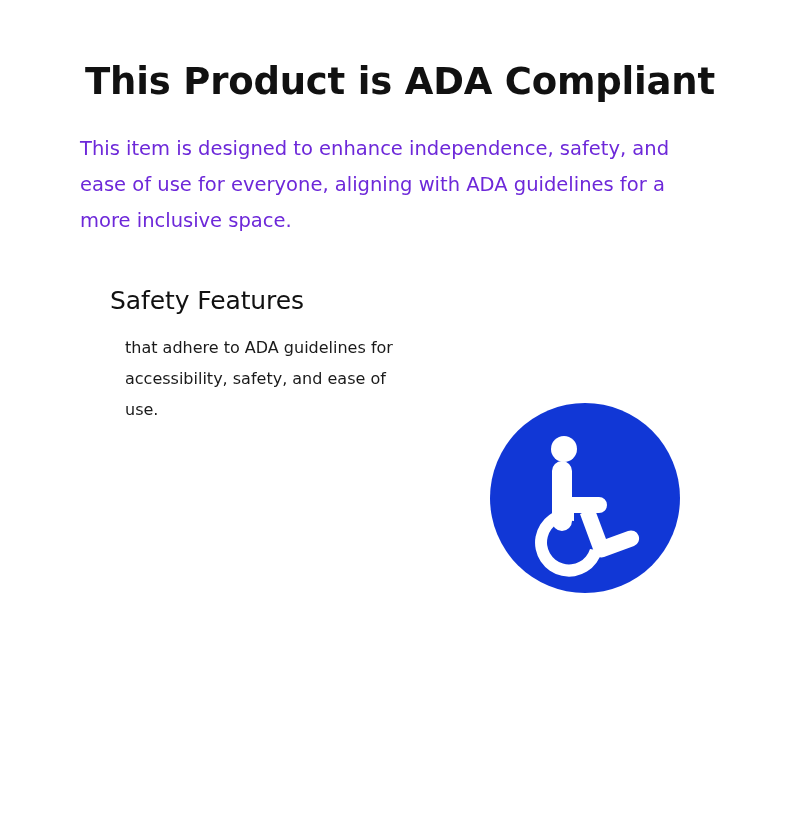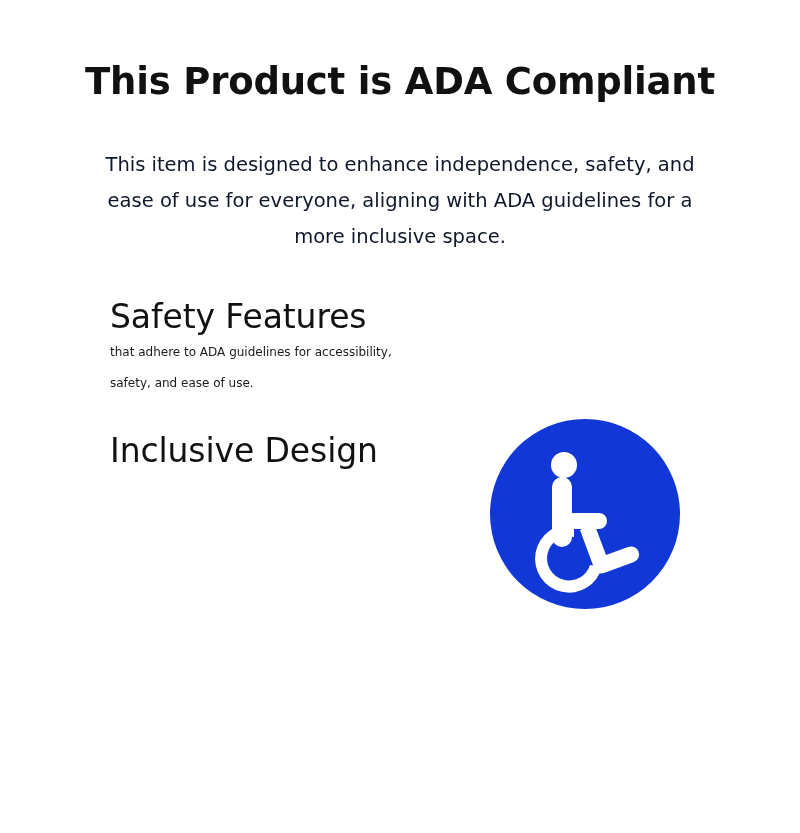--- a/index.html
+++ b/index.html
@@ -25,58 +25,58 @@
     text-align: center;
     font-size: 37px;
     font-weight: 700;
     letter-spacing: -0.2px;
     color: #111111;
     margin: 0;
     padding-top: 60px;
     font-family: "DejaVu Sans", sans-serif;
   }
   .subhead {
-    margin: 44px auto 0 auto;
+    margin: 28px auto 0 auto;
     width: 640px;
-    text-align: center;
+    text-align: left;
     font-size: 19.5px;
     line-height: 36px;
-    color: #0f172a;
+    color: #6d28d9;
     font-family: "DejaVu Sans", sans-serif;
   }
   .content {
     position: relative;
     margin-top: 46px;
     height: 520px;
   }
   .features {
     position: absolute;
     left: 110px;
     top: 0;
     width: 300px;
   }
   .feature {
     margin-bottom: 36px;
   }
   .feature:last-child {
     margin-bottom: 0;
   }
   .feature-title {
-    font-size: 33px;
+    font-size: 25px;
     line-height: 32px;
     font-weight: 400;
     color: #111111;
     margin: 0 0 4px 0;
     letter-spacing: -0.1px;
   }
   .feature-desc {
-    font-size: 12px;
+    font-size: 16px;
     line-height: 31px;
     color: #1a1a1a;
-    margin: 0;
+    margin: 15px;
   }
   .badge-wrap {
     position: absolute;
     left: 490px;
     top: 118px;
     width: 190px;
     height: 190px;
   }
   .badge {
     width: 190px;
@@ -99,21 +99,20 @@
 
       <div class="feature">
         <p class="feature-title">Safety Features</p>
         <p class="feature-desc">that adhere to ADA guidelines for accessibility, safety, and ease of use.</p>
       </div>
 
       <div class="feature">
       </div>
 
       <div class="feature">
-        <p class="feature-title">Inclusive Design</p>
       </div>
 
     </div>
 
     <div class="badge-wrap">
       <svg class="badge" viewBox="0 0 190 190" xmlns="http://www.w3.org/2000/svg">
         <circle id="badge-circle" cx="95" cy="95" r="95" fill="#1137D6"></circle>
         <g id="badge-symbol" fill="#ffffff">
           <circle cx="74" cy="46" r="13"></circle>
           <path d="M62 68

